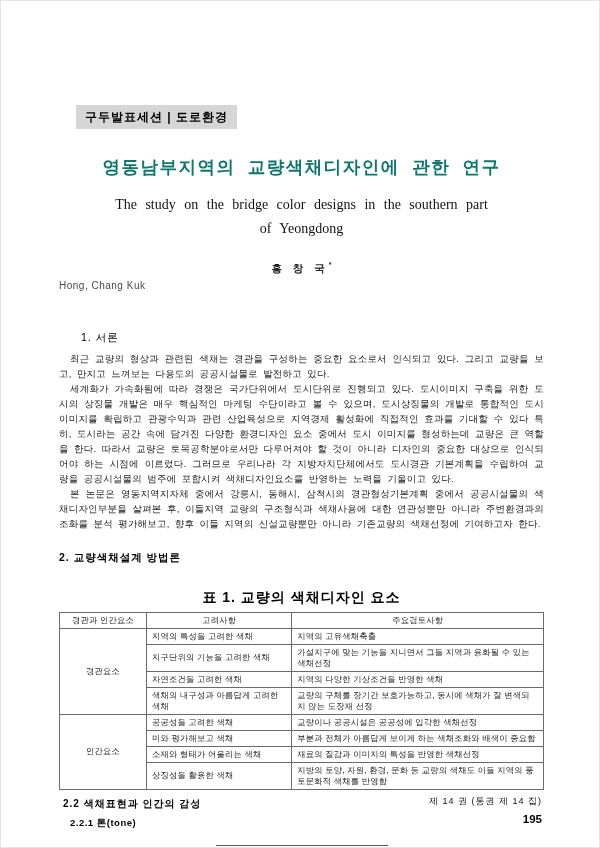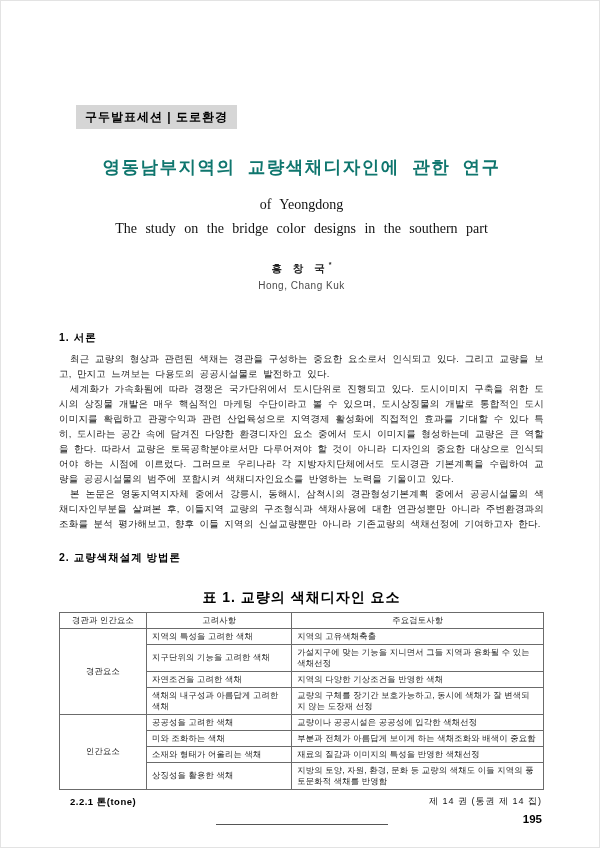--- a/index.html
+++ b/index.html
@@ -24,25 +24,25 @@
     margin-top:14px; text-align:center;
     font-family:"Liberation Serif","DejaVu Serif",serif;
     font-size:14px; line-height:24px; word-spacing:5px; color:#111;
   }
   .author-ko {
     margin-top:20px; text-align:center; font-weight:bold;
     font-size:10.5px; letter-spacing:4px; color:#222;
   }
   .author-ko sup { font-size:7px; letter-spacing:0; }
   .author-en {
-    margin-top:4px; text-align:center; font-size:10px;
+    margin-top:4px; text-align:left; font-size:10px;
     letter-spacing:0.5px; color:#4a4a4a;
   }
 
-  .h1 { margin-top:40px; font-size:10.5px; font-weight:bold; letter-spacing:1px; color:#000; }
+  .h1 { margin-top:40px; font-size:10.5px; font-weight:normal; letter-spacing:1px; color:#000;margin-left:22px; }
   .h2 { margin-top:20px; font-size:10.5px; font-weight:bold; letter-spacing:1px; color:#000; }
   .h2sub { margin-top:7px; margin-left:4px; font-size:10px; font-weight:bold; letter-spacing:1px; color:#000; }
   .h3sub { margin-top:6px; margin-left:11px; font-size:9.5px; font-weight:bold; letter-spacing:0.5px; color:#000; }
 
   .para {
     margin:0; font-size:9.5px; line-height:15px; text-align:justify;
     text-indent:11px; word-spacing:2.5px; letter-spacing:0.2px; color:#222;
   }
   .para.first { margin-top:6px; }
 
@@ -76,22 +76,22 @@
 <body>
 
 <div class="page">
   <div class="content">
 
     <div class="badge">구두발표세션 | 도로환경</div>
 
     <div class="title-ko">영동남부지역의 교량색채디자인에 관한 연구</div>
 
     <div class="title-en">
+      <div>The study on the bridge color designs in the southern part</div>
       <div>of Yeongdong</div>
-      <div>The study on the bridge color designs in the southern part</div>
     </div>
 
     <div class="author-ko"><span>홍 창 국</span><sup>*</sup></div>
     <div class="author-en">Hong, Chang Kuk</div>
 
     <div class="h1">1. 서론</div>
     <p class="para first">최근 교량의 형상과 관련된 색채는 경관을 구성하는 중요한 요소로서 인식되고 있다. 그리고 교량을 보고, 만지고 느껴보는 다용도의 공공시설물로 발전하고 있다.</p>
     <p class="para">세계화가 가속화됨에 따라 경쟁은 국가단위에서 도시단위로 진행되고 있다. 도시이미지 구축을 위한 도시의 상징물 개발은 매우 핵심적인 마케팅 수단이라고 볼 수 있으며, 도시상징물의 개발로 통합적인 도시이미지를 확립하고 관광수익과 관련 산업육성으로 지역경제 활성화에 직접적인 효과를 기대할 수 있다 특히, 도시라는 공간 속에 담겨진 다양한 환경디자인 요소 중에서 도시 이미지를 형성하는데 교량은 큰 역할을 한다. 따라서 교량은 토목공학분야로서만 다루어져야 할 것이 아니라 디자인의 중요한 대상으로 인식되어야 하는 시점에 이르렀다. 그러므로 우리나라 각 지방자치단체에서도 도시경관 기본계획을 수립하여 교량을 공공시설물의 범주에 포함시켜 색채디자인요소를 반영하는 노력을 기울이고 있다.</p>
     <p class="para">본 논문은 영동지역지자체 중에서 강릉시, 동해시, 삼척시의 경관형성기본계획 중에서 공공시설물의 색채디자인부분을 살펴본 후, 이들지역 교량의 구조형식과 색채사용에 대한 연관성뿐만 아니라 주변환경과의 조화를 분석 평가해보고, 향후 이들 지역의 신설교량뿐만 아니라 기존교량의 색채선정에 기여하고자 한다.</p>
 
@@ -127,34 +127,35 @@
       <tr>
         <td>색채의 내구성과 아름답게 고려한 색채</td>
         <td>교량의 구체를 장기간 보호가능하고, 동시에 색채가 잘 변색되지 않는 도장재 선정</td>
       </tr>
       <tr>
         <td class="grp" rowspan="4">인간요소</td>
         <td>공공성을 고려한 색채</td>
         <td>교량이나 공공시설은 공공성에 입각한 색채선정</td>
       </tr>
       <tr>
-        <td>미와 조화하는 색채</td>
+        <td>미와 평가해보고 색채</td>
         <td>부분과 전체가 아름답게 보이게 하는 색채조화와 배색이 중요함</td>
       </tr>
       <tr>
         <td>소재와 형태가 어울리는 색채</td>
         <td>재료의 질감과 이미지의 특성을 반영한 색채선정</td>
       </tr>
       <tr>
         <td>상징성을 활용한 색채</td>
         <td>지방의 토양, 자원, 환경, 문화 등 교량의 색채도 이들 지역의 풍토문화적 색채를 반영함</td>
       </tr>
     </tbody>
       </table>
 
+    <div class="h2sub">2.2 색채표현과 인간의 감성</div>
     <div class="h3sub">2.2.1 톤(tone)</div>
 
     <hr class="fn-rule">
     
   </div>
 
   <div class="footer">
     <span class="vol">제 14 권 (통권 제 14 집)</span>
     <span class="leader"></span>
     <span class="pageno">195</span>

